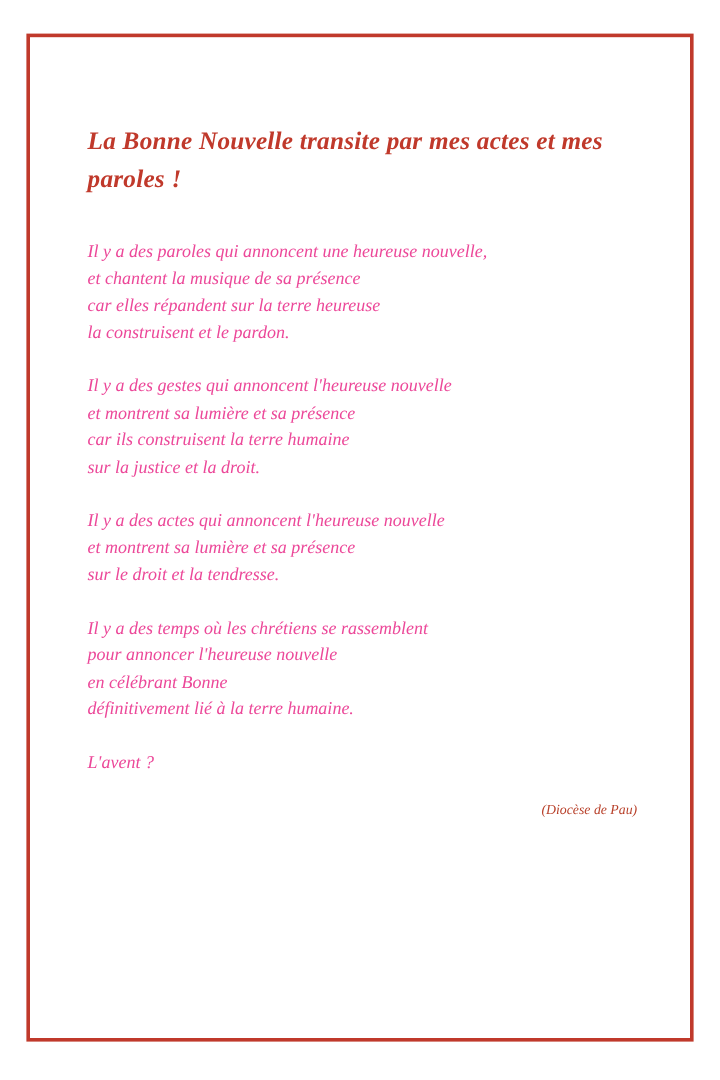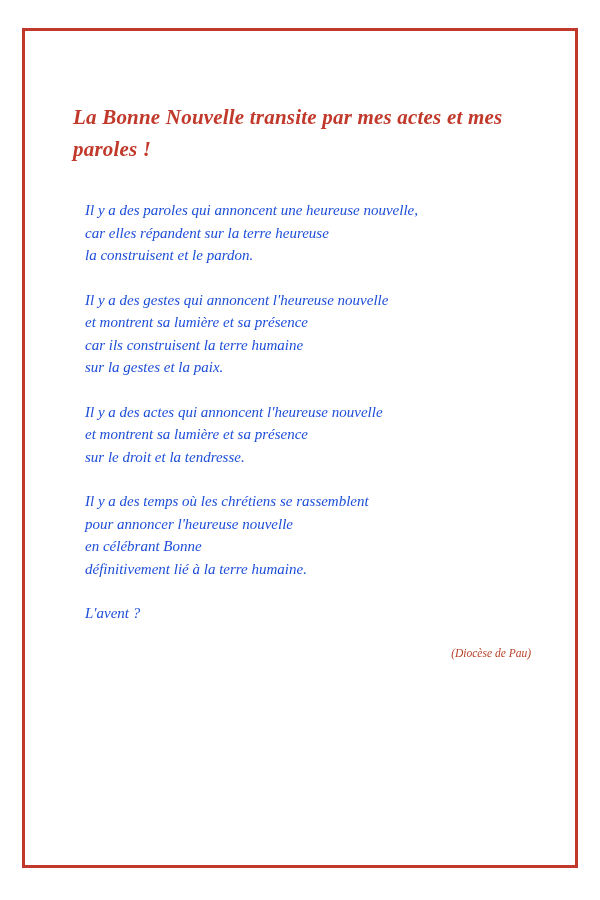--- a/index.html
+++ b/index.html
@@ -44,26 +44,26 @@
     font-size: 21px;
     line-height: 32px;
     margin: 0 0 34px 0;
     letter-spacing: 0.2px;
   }
   .stanzas {
     margin: 0;
     padding: 0;
   }
   .stanza {
-    color: #1d4ed8;
+    color: #ec4899;
     font-family: "Liberation Serif", serif;
     font-style: italic;
     font-size: 15px;
     line-height: 22.5px;
-    margin: 0 0 22px 12px;
+    margin: 0 0 22px 0;
   }
   .stanza .line {
     display: block;
     white-space: pre;
   }
   .attribution {
     color: #b8402a;
     font-family: "Liberation Serif", serif;
     font-style: italic;
     font-size: 11.5px;
@@ -75,28 +75,29 @@
 </head>
 <body>
 
 <div class="page">
   <div class="frame">
     <div class="content">
       <h1 class="doc-title">La Bonne Nouvelle transite par mes actes et mes paroles !</h1>
       <div class="stanzas">
         <p class="stanza">
           <span class="line">Il y a des paroles qui annoncent une heureuse nouvelle,</span>
+          <span class="line">et chantent la musique de sa présence</span>
           <span class="line">car elles répandent sur la terre heureuse</span>
           <span class="line">la construisent et le pardon.</span>
         </p>
         <p class="stanza">
           <span class="line">Il y a des gestes qui annoncent l'heureuse nouvelle</span>
           <span class="line">et montrent sa lumière et sa présence</span>
           <span class="line">car ils construisent la terre humaine</span>
-          <span class="line">sur la gestes et la paix.</span>
+          <span class="line">sur la justice et la droit.</span>
         </p>
         <p class="stanza">
           <span class="line">Il y a des actes qui annoncent l'heureuse nouvelle</span>
           <span class="line">et montrent sa lumière et sa présence</span>
           <span class="line">sur le droit et la tendresse.</span>
         </p>
         <p class="stanza">
           <span class="line">Il y a des temps où les chrétiens se rassemblent</span>
           <span class="line">pour annoncer l'heureuse nouvelle</span>
           <span class="line">en célébrant Bonne</span>

